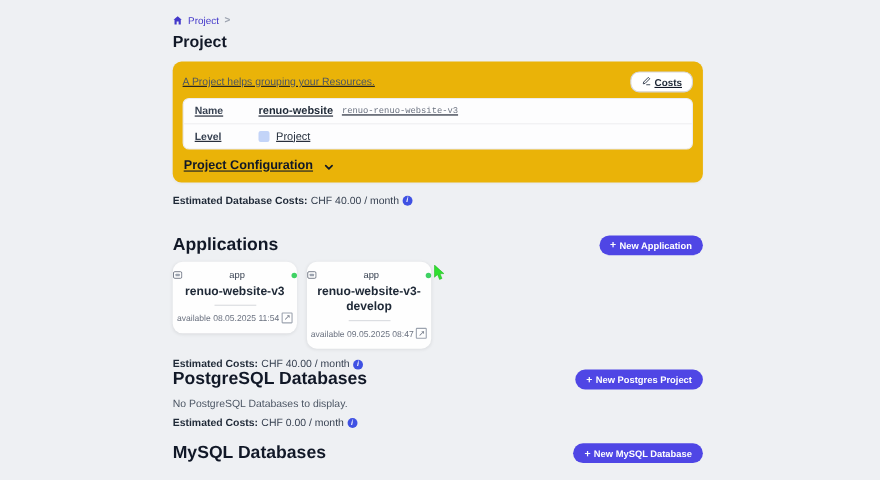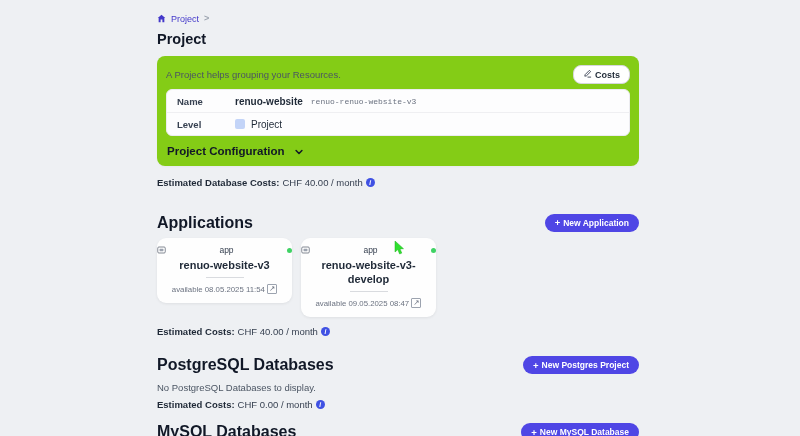--- a/index.html
+++ b/index.html
@@ -15,24 +15,25 @@
   
   .breadcrumb { display: flex; align-items: center; gap: 5px; height: 11px; }
   .breadcrumb a { font-size: 9px; color: #4338ca; text-decoration: none; font-weight: 500; }
   .crumb-sep { font-size: 9px; color: #9ca3af; font-weight: 700; line-height: 1; }
   .home-svg { width: 9px; height: 9px; display: block; }
 
   h1.page-title { font-size: 14.5px; font-weight: 700; color: #111827; margin: 7px 0 9px; }
 
   
   .project-card {
-    background: #84cc16;
+    background: #eab308;
     border-radius: 8px;
     padding: 9px 9px 9px;
     box-shadow: 0 1px 2px rgba(0,0,0,0.03);
+    text-decoration: underline;
   }
   .card-desc-row { display: flex; justify-content: space-between; align-items: flex-start; margin-bottom: 5px; }
   .card-desc { font-size: 9.5px; color: #4b5563; padding-top: 4px; }
   .edit-btn {
     display: inline-flex; align-items: center; gap: 3px;
     background: #ffffff; border: 1px solid #d6d6dc; border-radius: 8px;
     font-size: 9px; font-weight: 700; color: #1f2937;
     padding: 3px 9px; cursor: pointer;
     font-family: inherit;
   }
@@ -65,27 +66,27 @@
   h2.section-title { font-size: 16px; font-weight: 700; color: #111827; }
   .primary-btn {
     display: inline-flex; align-items: center; gap: 3px;
     background: #4f46e5; color: #ffffff; border: none; border-radius: 999px;
     font-size: 8.5px; font-weight: 700; padding: 4px 10px; cursor: pointer;
     font-family: inherit;
   }
   .plus-glyph { font-size: 9.5px; font-weight: 700; line-height: 1; }
 
   .sec-apps { margin-top: 26px; }
-  .sec-pg   { margin-top: 20px; }
+  .sec-pg   { }
   .sec-mysql{ margin-top: 14px; }
 
   
   .cards-row { display: flex; gap: 9px; margin-top: 7px; align-items: flex-start; }
   .app-card {
-    width: 135px; background: #fefefe; border-radius: 9px;
+    width: 113px; background: #fefefe; border-radius: 9px;
     padding: 7px 0 9px; box-shadow: 0 1px 3px rgba(0,0,0,0.07);
     cursor: pointer;
   }
   .app-card-head { display: flex; justify-content: space-between; align-items: center; }
   .box-svg { width: 9px; height: 8px; display: block; }
   .app-kind { font-size: 8.5px; color: #374151; }
   .status-dot { width: 5px; height: 5px; border-radius: 50%; background: #3fd264; }
   .app-name { margin-top: 4px; font-size: 11px; font-weight: 700; color: #1f2937; text-align: center; line-height: 1.25; }
   .title-underline { width: 38px; height: 1px; background: #d9dbdf; margin: 4px auto 6px; }
   .app-status { font-size: 7.8px; color: #6b7280; text-align: center; display: flex; justify-content: center; align-items: flex-end; gap: 2px; }

